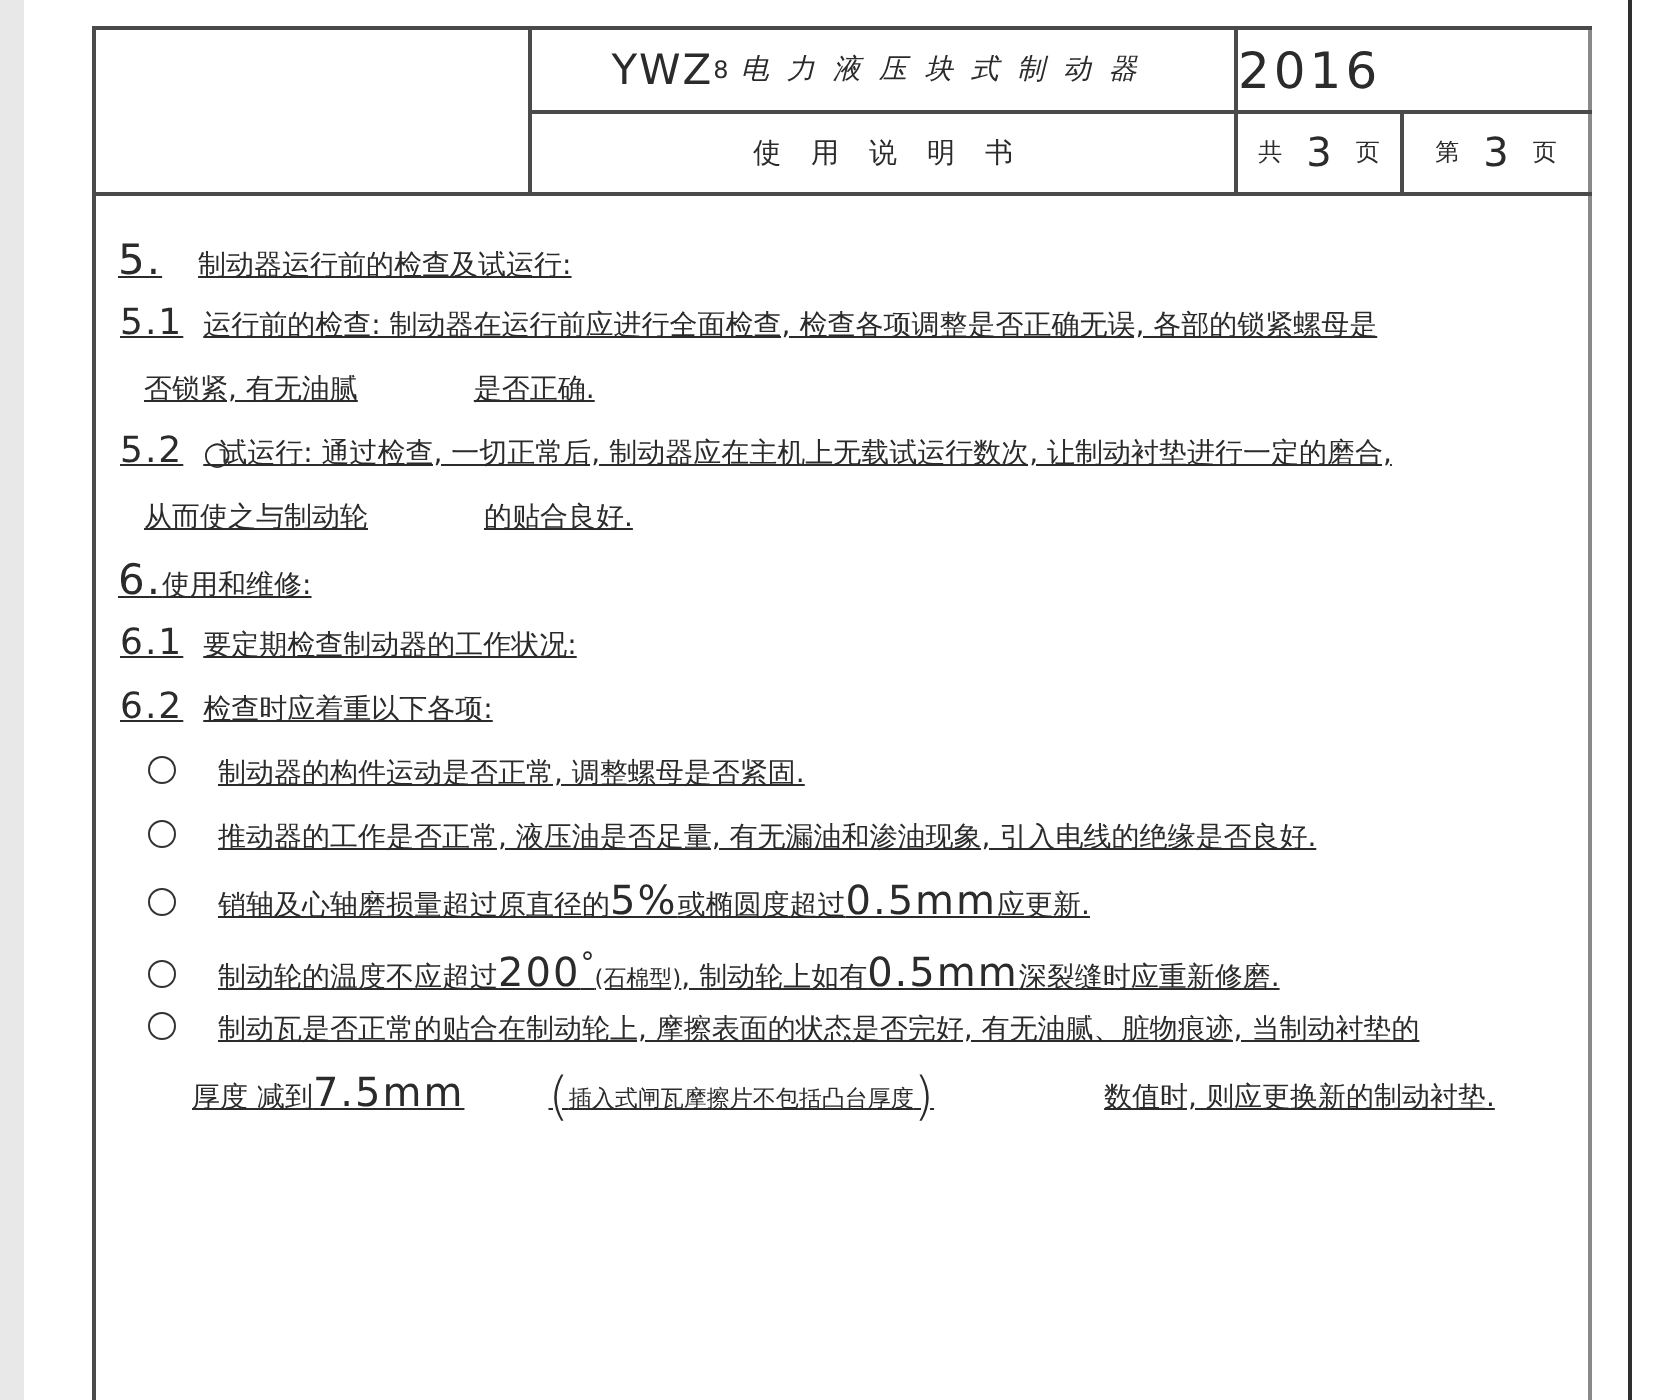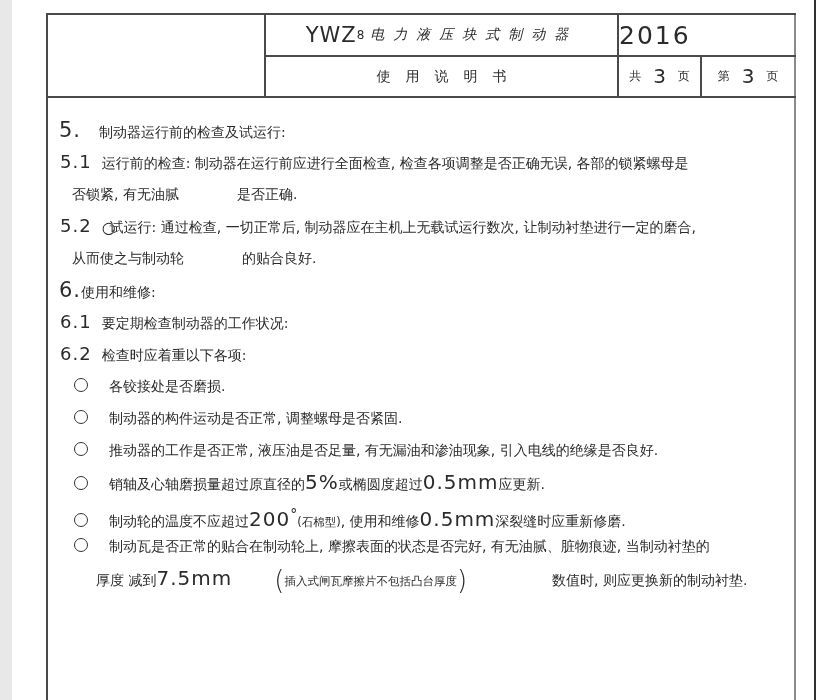--- a/index.html
+++ b/index.html
@@ -32,21 +32,21 @@
   .cell-pages-total{left:607px;top:57px;width:81px;height:39px;justify-content:center;}
   .cell-page-current{left:690px;top:57px;width:92px;height:39px;justify-content:center;}
   .model-text{font-size:21px;letter-spacing:1px;}
   .model-sub{font-size:12px;vertical-align:-5px;}
   .title-cn{font-size:14px;letter-spacing:9px;margin-left:6px;font-style:italic;}
   .subtitle-cn{font-size:14px;letter-spacing:15px;margin-left:15px;}
   .year-text{font-size:25px;letter-spacing:2px;}
   .pg-label{font-size:12px;margin:0 6px;}
   .pg-num{font-size:20px;margin:0 6px;position:relative;top:-1px;}
   
-  .body-area{position:absolute;left:34px;top:114px;width:748px;}
+  .body-area{position:absolute;left:34px;top:114px;width:748px;text-decoration:underline;}
   .line{line-height:32px;height:32px;white-space:nowrap;overflow:visible;}
   .l-sec{padding-left:13px;}
   .l-sub{padding-left:14px;}
   .l-cont{padding-left:26px;}
   .l-cont2{padding-left:50px;}
   .l-bullet{padding-left:28px;}
   .t-n{font-size:18px;letter-spacing:1px;}
   .t-n2{font-size:21px;letter-spacing:1px;}
   .t-c{font-size:14px;}
   .t-b{font-size:20px;letter-spacing:1px;}
@@ -110,22 +110,21 @@
 
   <div class="body-area" id="body-area">
       <div class="line l-sec"><span class="t-n2">5.</span><span class="g-sm"></span><span class="t-c">制动器运行前的检查及试运行:</span></div>
       <div class="line l-sub"><span class="t-n">5.1</span><span class="g-xs"></span><span class="t-c">运行前的检查: 制动器在运行前应进行全面检查, 检查各项调整是否正确无误, 各部的锁紧螺母是</span></div>
       <div class="line l-cont"><span class="t-c">否锁紧, 有无油腻</span><span class="g-lg"></span><span class="t-c">是否正确.</span></div>
       <div class="line l-sub"><span class="t-n">5.2</span><span class="g-xs"></span><span class="t-mark">○</span><span class="t-c">试运行: 通过检查, 一切正常后, 制动器应在主机上无载试运行数次, 让制动衬垫进行一定的磨合,</span></div>
       <div class="line l-cont"><span class="t-c">从而使之与制动轮</span><span class="g-lg"></span><span class="t-c">的贴合良好.</span></div>
       <div class="line l-sec"><span class="t-n2">6.</span><span class="t-c">使用和维修:</span></div>
       <div class="line l-sub"><span class="t-n">6.1</span><span class="g-xs"></span><span class="t-c">要定期检查制动器的工作状况:</span></div>
       <div class="line l-sub"><span class="t-n">6.2</span><span class="g-xs"></span><span class="t-c">检查时应着重以下各项:</span></div>
-      <div class="line l-bullet"><span class="bullet-circle"></span><span class="t-c">各铰接处是否磨损.</span></div>
       <div class="line l-bullet"><span class="bullet-circle"></span><span class="t-c">制动器的构件运动是否正常, 调整螺母是否紧固.</span></div>
       <div class="line l-bullet"><span class="bullet-circle"></span><span class="t-c">推动器的工作是否正常, 液压油是否足量, 有无漏油和渗油现象, 引入电线的绝缘是否良好.</span></div>
       <div class="line l-bullet"><span class="bullet-circle"></span><span class="t-c">销轴及心轴磨损量超过原直径的</span><span class="t-b">5%</span><span class="t-c">或椭圆度超过</span><span class="t-b">0.5mm</span><span class="t-c">应更新.</span></div>
-      <div class="line l-bullet"><span class="bullet-circle"></span><span class="t-c">制动轮的温度不应超过</span><span class="t-b">200</span><span class="t-deg">°</span><span class="t-s">(石棉型)</span><span class="t-c">, 使用和维修</span><span class="t-b">0.5mm</span><span class="t-c">深裂缝时应重新修磨.</span></div>
+      <div class="line l-bullet"><span class="bullet-circle"></span><span class="t-c">制动轮的温度不应超过</span><span class="t-b">200</span><span class="t-deg">°</span><span class="t-s">(石棉型)</span><span class="t-c">, 制动轮上如有</span><span class="t-b">0.5mm</span><span class="t-c">深裂缝时应重新修磨.</span></div>
       <div class="line l-bullet"><span class="bullet-circle"></span><span class="t-c">制动瓦是否正常的贴合在制动轮上, 摩擦表面的状态是否完好, 有无油腻、脏物痕迹, 当制动衬垫的</span></div>
       <div class="line l-cont2"><span class="t-c">厚度 减到</span><span class="t-b">7.5mm</span><span class="g-md"></span><span class="t-p">(</span><span class="t-s">插入式闸瓦摩擦片不包括凸台厚度</span><span class="t-p">)</span><span class="g-xl"></span><span class="t-c">数值时, 则应更换新的制动衬垫.</span></div>
     </div>
 
 </div>
 
 </body></html>

